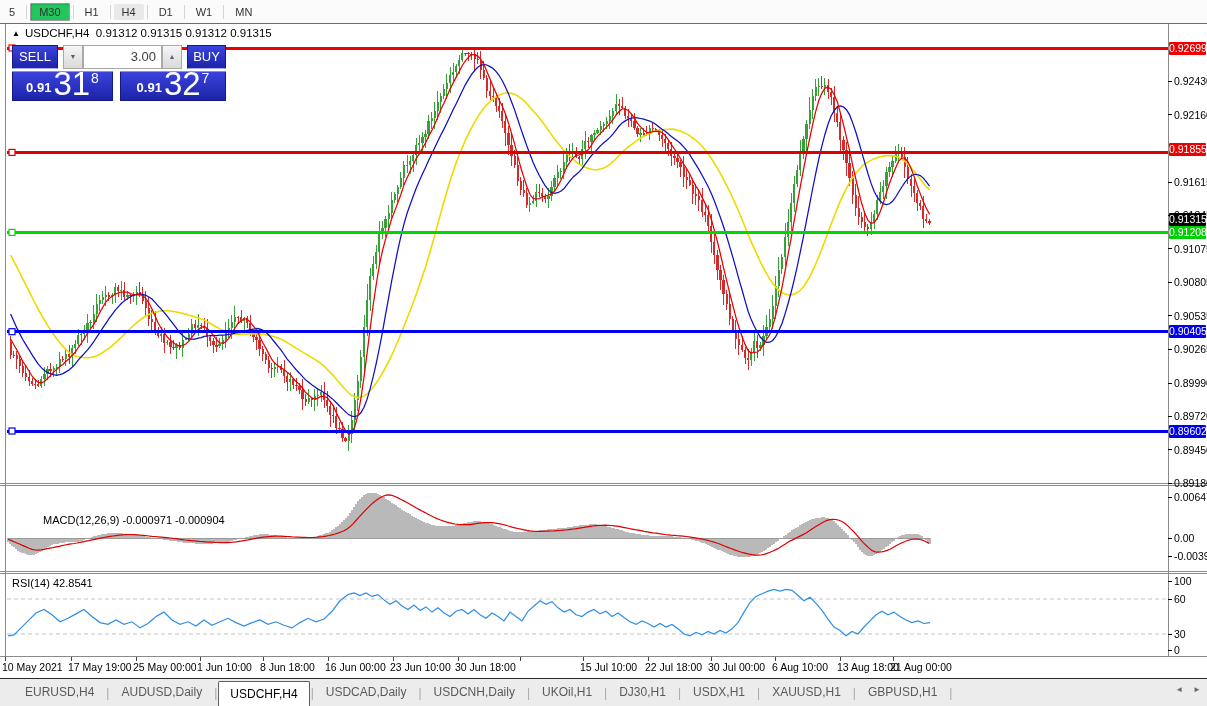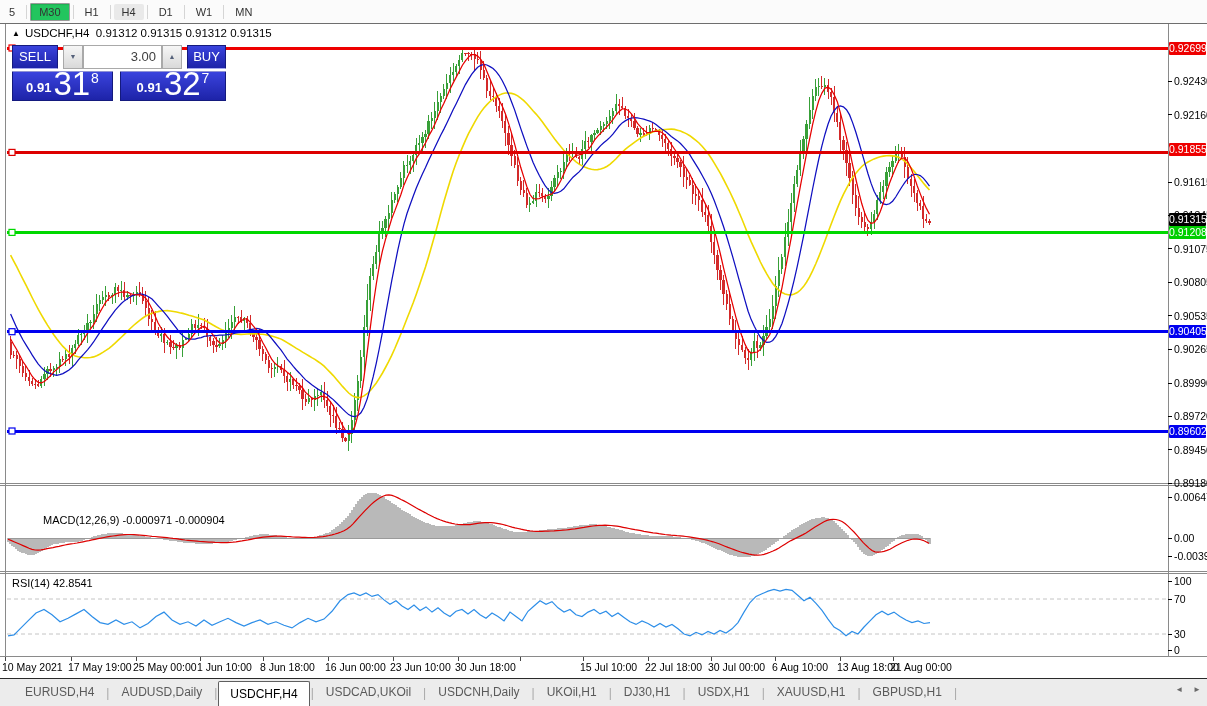--- a/index.html
+++ b/index.html
@@ -1251,21 +1251,21 @@
       <div class="pbadge" style="top: 424.5px; background: rgb(0, 0, 240);">0.89602</div>
       <div class="ptickmark" style="top: 496.5px;"></div>
       <div class="ptick" style="top: 491px;">0.00647</div>
       <div class="ptickmark" style="top: 537.5px;"></div>
       <div class="ptick" style="top: 532px;">0.00</div>
       <div class="ptickmark" style="top: 555.5px;"></div>
       <div class="ptick" style="top: 550px;">-0.00391</div>
       <div class="ptickmark" style="top: 580.5px;"></div>
       <div class="ptick" style="top: 575px;">100</div>
       <div class="ptickmark" style="top: 598.5px;"></div>
-      <div class="ptick" style="top: 593px;">70</div>
+      <div class="ptick" style="top: 593px;">60</div>
       <div class="ptickmark" style="top: 633.5px;"></div>
       <div class="ptick" style="top: 628px;">30</div>
       <div class="ptickmark" style="top: 649.5px;"></div>
       <div class="ptick" style="top: 644px;">0</div>
     </div>
   <div id="date-axis" class="a">
       <div class="dtick" style="left: 5px;"></div>
       <div class="dlabel" style="left: 2px;">10 May 2021</div>
       <div class="dtick" style="left: 71px;"></div>
       <div class="dlabel" style="left: 68px;">17 May 19:00</div>
@@ -1298,21 +1298,21 @@
     </div>
 
   <div id="tab-topline" class="a"></div>
   <div id="tabbar" class="a">
       <div class="tab">EURUSD,H4</div>
       <div class="tabsep">|</div>
       <div class="tab">AUDUSD,Daily</div>
       <div class="tabsep">|</div>
       <div class="tab active">USDCHF,H4</div>
       <div class="tabsep">|</div>
-      <div class="tab">USDCAD,UKOil</div>
+      <div class="tab">USDCAD,Daily</div>
       <div class="tabsep">|</div>
       <div class="tab">USDCNH,Daily</div>
       <div class="tabsep">|</div>
       <div class="tab">UKOil,H1</div>
       <div class="tabsep">|</div>
       <div class="tab">DJ30,H1</div>
       <div class="tabsep">|</div>
       <div class="tab">USDX,H1</div>
       <div class="tabsep">|</div>
       <div class="tab">XAUUSD,H1</div>

